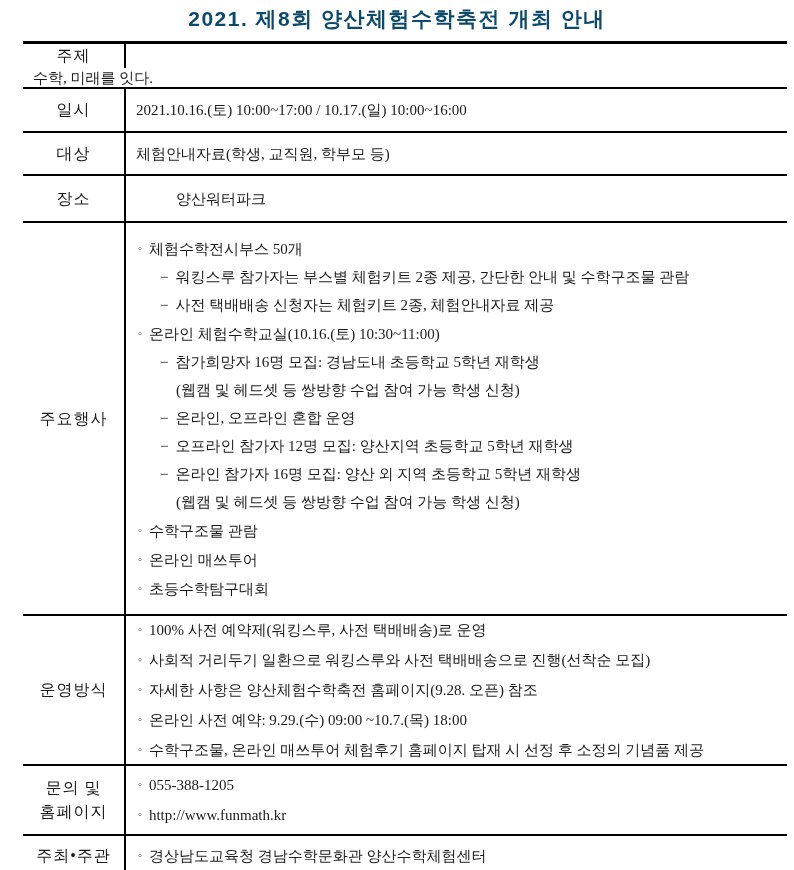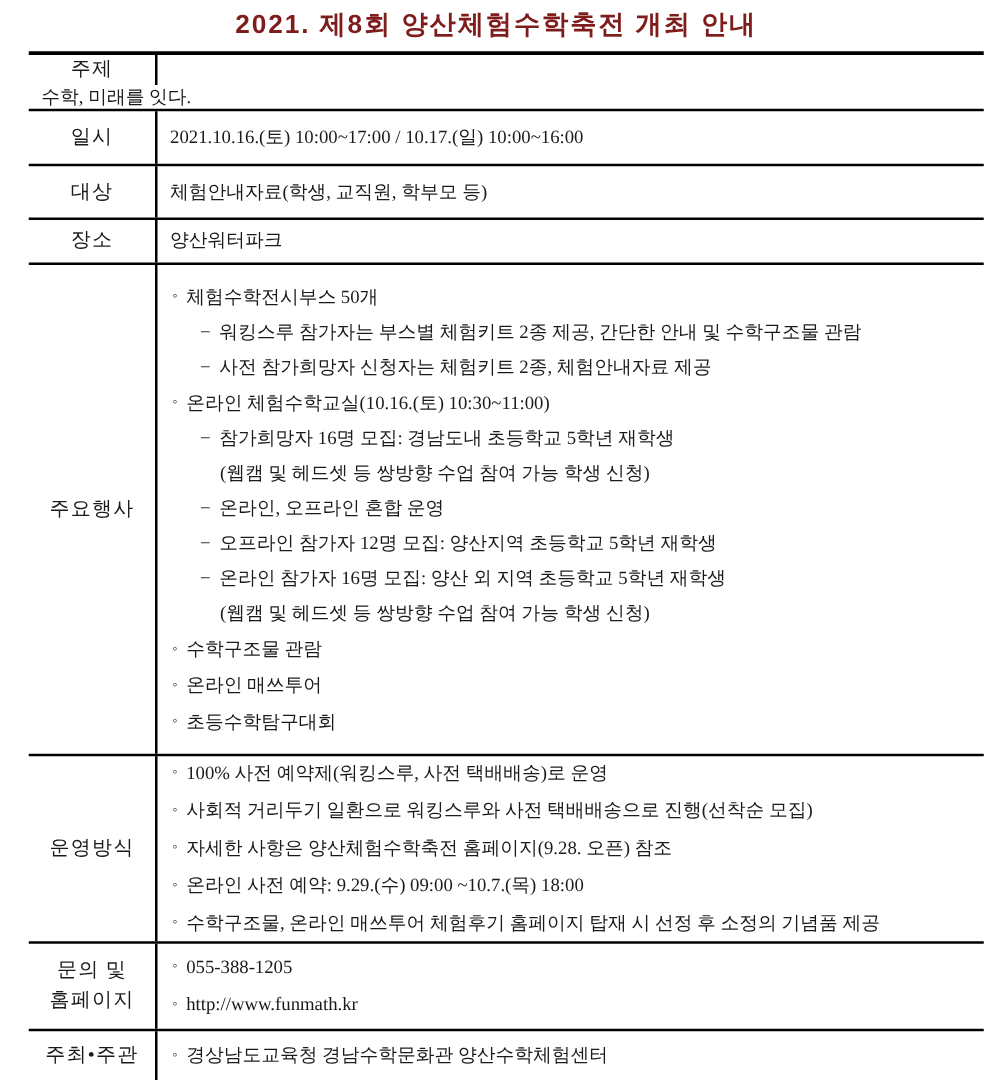--- a/index.html
+++ b/index.html
@@ -15,21 +15,21 @@
     font-family: "Liberation Serif", "DejaVu Serif", serif;
   }
   .title {
     height: 36px;
     padding-top: 5px;
     text-align: center;
     font-family: "Liberation Sans", "DejaVu Sans", sans-serif;
     font-weight: 700;
     font-size: 21px;
     letter-spacing: 1.5px;
-    color: #7f1d1d;
+    color: #0c4a6e;
   }
   .info-table {
     margin-left: 23px;
     width: 764px;
     border-top: 3px solid #000000;
   }
   .row {
     display: flex;
     box-sizing: border-box;
     border-bottom: 2px solid #000000;
@@ -68,21 +68,21 @@
   }
   .item .bullet.dash {
     margin-right: 7px;
   }
   .item.lvl1 { padding-left: 24px; }
   .item.lvl2 { padding-left: 40px; }
 
   .row[data-row-id="topic"]       { height: 45px; flex-direction: column; }
   .row[data-row-id="datetime"]    { height: 44px; }
   .row[data-row-id="target"]      { height: 43px; }
-  .row[data-row-id="venue"]       { height: 36px; }
+  .row[data-row-id="venue"]       { height: 47px; gap: 40px; }
   .row[data-row-id="main-events"] { height: 393px; }
   .row[data-row-id="operation"]   { height: 150px; }
   .row[data-row-id="contact"]     { height: 70px; }
   .row[data-row-id="host"]        { height: 39px; }
 
   .row[data-row-id="main-events"] .item { line-height: 28px; }
   .row[data-row-id="operation"]   .item { line-height: 29px; }
   .row[data-row-id="contact"]     .item { line-height: 29px; }
   .row[data-row-id="host"]        .item { line-height: 22px; }
 </style>
@@ -124,21 +124,21 @@
         <div class="plain">양산워터파크</div>
       </div>
     </div>
     <div class="row" data-row-id="main-events">
       <div class="label-cell">
         <div>주요행사</div>
       </div>
       <div class="content-cell">
         <div class="item lvl0"><span class="bullet circle">◦</span><span>체험수학전시부스 50개</span></div>
         <div class="item lvl1"><span class="bullet dash">−</span><span>워킹스루 참가자는 부스별 체험키트 2종 제공, 간단한 안내 및 수학구조물 관람</span></div>
-        <div class="item lvl1"><span class="bullet dash">−</span><span>사전 참가희망자 신청자는 체험키트 2종, 체험안내자료 제공</span></div>
+        <div class="item lvl1"><span class="bullet dash">−</span><span>사전 택배배송 신청자는 체험키트 2종, 체험안내자료 제공</span></div>
         <div class="item lvl0"><span class="bullet circle">◦</span><span>온라인 체험수학교실(10.16.(토) 10:30~11:00)</span></div>
         <div class="item lvl1"><span class="bullet dash">−</span><span>참가희망자 16명 모집: 경남도내 초등학교 5학년 재학생</span></div>
         <div class="item lvl2"><span>(웹캠 및 헤드셋 등 쌍방향 수업 참여 가능 학생 신청)</span></div>
         <div class="item lvl1"><span class="bullet dash">−</span><span>온라인, 오프라인 혼합 운영</span></div>
         <div class="item lvl1"><span class="bullet dash">−</span><span>오프라인 참가자 12명 모집: 양산지역 초등학교 5학년 재학생</span></div>
         <div class="item lvl1"><span class="bullet dash">−</span><span>온라인 참가자 16명 모집: 양산 외 지역 초등학교 5학년 재학생</span></div>
         <div class="item lvl2"><span>(웹캠 및 헤드셋 등 쌍방향 수업 참여 가능 학생 신청)</span></div>
         <div class="item lvl0"><span class="bullet circle">◦</span><span>수학구조물 관람</span></div>
         <div class="item lvl0"><span class="bullet circle">◦</span><span>온라인 매쓰투어</span></div>
         <div class="item lvl0"><span class="bullet circle">◦</span><span>초등수학탐구대회</span></div>

